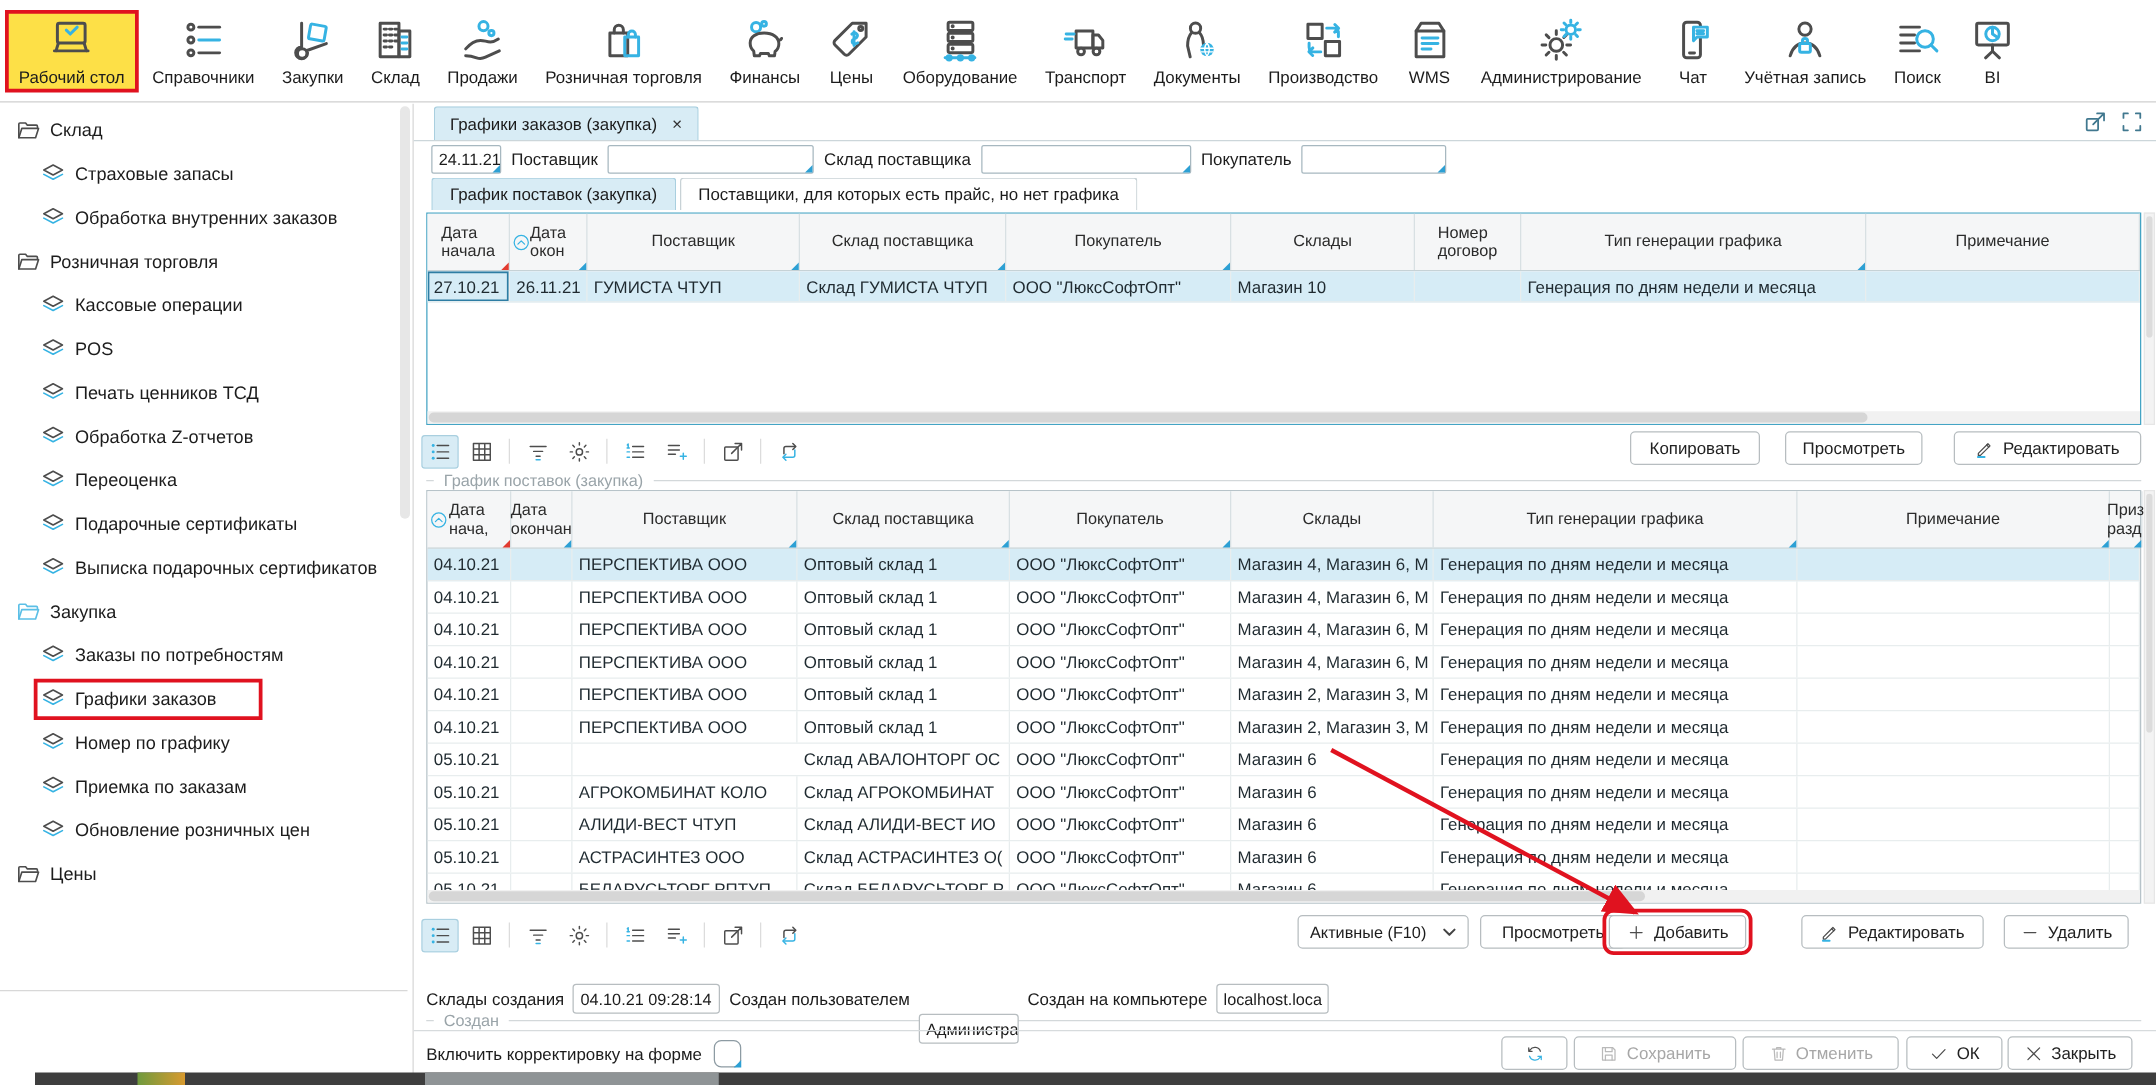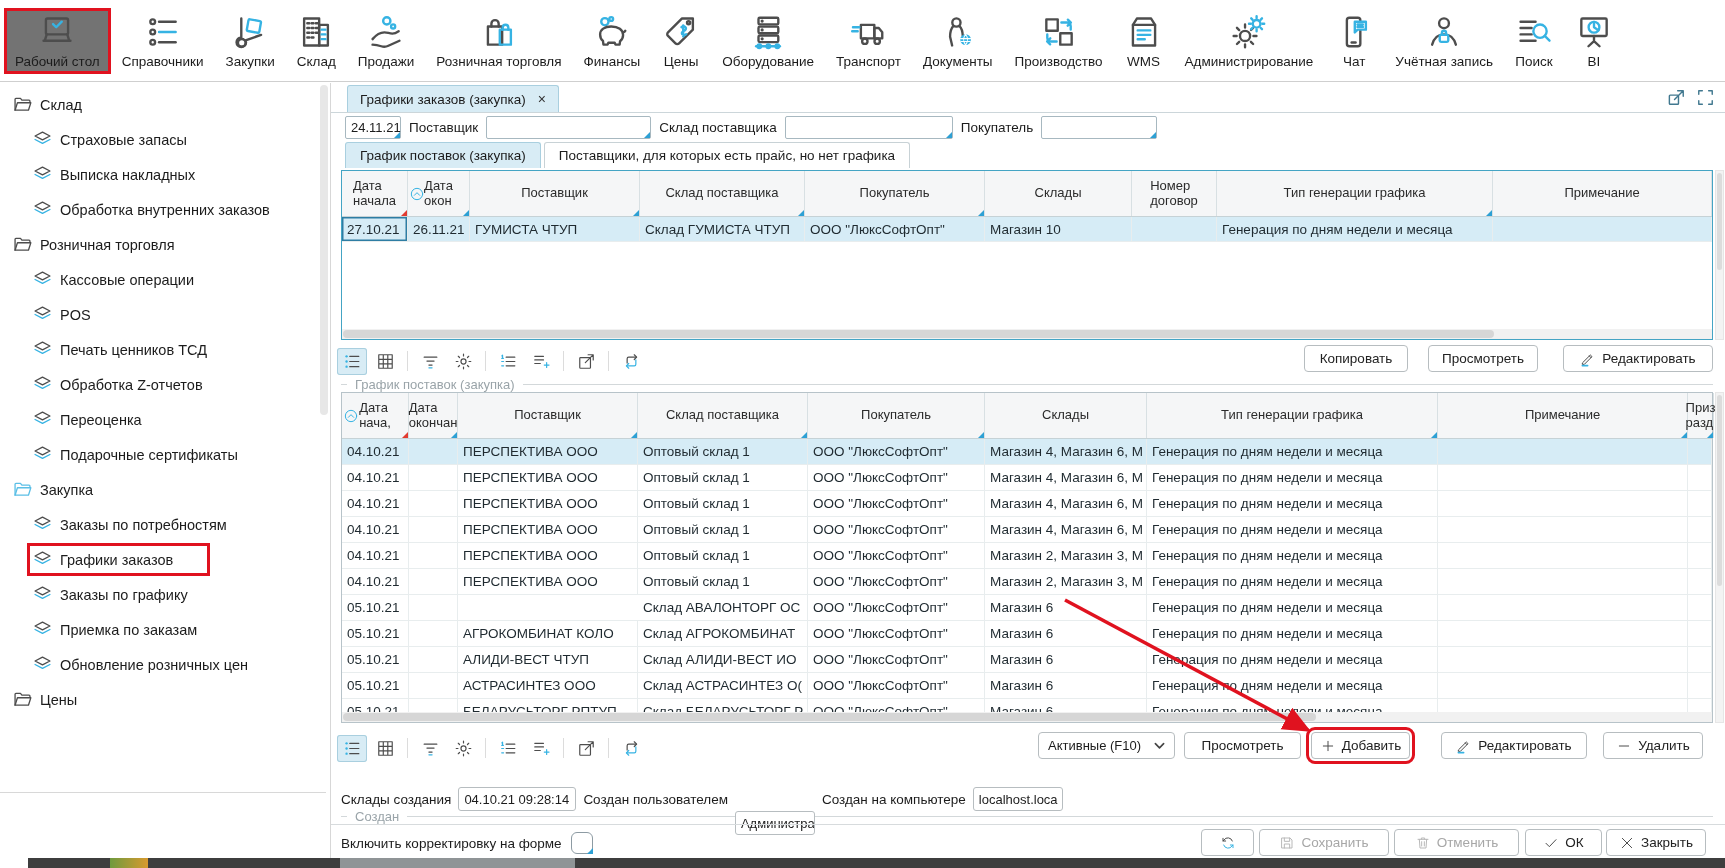--- a/index.html
+++ b/index.html
@@ -7,21 +7,21 @@
        font-family:"Liberation Sans",sans-serif;color:#1c1c1c;}
   svg.ico{fill:none;stroke:#4d4d4d;stroke-width:1.5;stroke-linecap:round;stroke-linejoin:round;}
   svg.ico .c{stroke:#36b3e3;}
   svg.ico.folder-open path{stroke:#5bbfe6;}
   
   .topnav{position:absolute;left:0;top:0;width:1725px;height:82px;box-sizing:border-box;
           border-bottom:1px solid #cfcfcf;display:flex;align-items:center;padding:0 6px;gap:4px;}
   .nav-item{display:flex;flex-direction:column;align-items:center;justify-content:center;
             padding:3px 9px;gap:3px;font-size:13.5px;white-space:nowrap;cursor:default;}
   .nav-item svg{width:38px;height:38px;}
-  .nav-item.active{background:#737373;}
+  .nav-item.active{background:#fde047;}
   .nav-item.annotated{outline:3px solid #e0121f;outline-offset:-1px;}
   
   .sidebar{position:absolute;left:0;top:83px;width:330px;bottom:11px;background:#fff;}
   .tree{padding-top:4px;}
   .tree-row{height:35px;display:flex;align-items:center;font-size:14.5px;padding-left:10px;}
   .tree-row.child{padding-left:30px;}
   .tree-inner{display:inline-flex;align-items:center;gap:7px;padding:3px 4px 3px 2px;}
   .tree-inner svg{width:21px;height:21px;flex:none;}
   .tree-inner.annotated{outline:3px solid #e0121f;padding-right:34px;}
   .sidebar-divider{position:absolute;left:0;right:4px;top:709px;border-top:1px solid #d8d8d8;}
@@ -290,29 +290,20 @@
           </svg>
           <span>Страховые запасы</span>
         </span>
       </div>
       <div class="tree-row child">
         <span class="tree-inner">
           <svg class="ico " viewBox="0 0 24 24">
             <path d="M12 3.5L20.5 8 12 12.5 3.5 8z"></path>
             <path d="M3.5 12l8.5 4.5L20.5 12" class="c"></path>
           </svg>
-          <span>Выписка накладных</span>
-        </span>
-      </div>
-      <div class="tree-row child">
-        <span class="tree-inner">
-          <svg class="ico " viewBox="0 0 24 24">
-            <path d="M12 3.5L20.5 8 12 12.5 3.5 8z"></path>
-            <path d="M3.5 12l8.5 4.5L20.5 12" class="c"></path>
-          </svg>
           <span>Обработка внутренних заказов</span>
         </span>
       </div>
       <div class="tree-row">
         <span class="tree-inner">
           <svg class="ico " viewBox="0 0 24 24">
             <path d="M3.5 18.5V6a1 1 0 0 1 1-1h5.2l1.6 2h8.2a1 1 0 0 1 1 1v1"></path>
             <path d="M3.5 18.5L6.2 10h15.3l-2.7 8.5z"></path>
           </svg>
           <span>Розничная торговля</span>
@@ -363,20 +354,29 @@
           <span>Переоценка</span>
         </span>
       </div>
       <div class="tree-row child">
         <span class="tree-inner">
           <svg class="ico " viewBox="0 0 24 24">
             <path d="M12 3.5L20.5 8 12 12.5 3.5 8z"></path>
             <path d="M3.5 12l8.5 4.5L20.5 12" class="c"></path>
           </svg>
           <span>Подарочные сертификаты</span>
+        </span>
+      </div>
+      <div class="tree-row child">
+        <span class="tree-inner">
+          <svg class="ico " viewBox="0 0 24 24">
+            <path d="M12 3.5L20.5 8 12 12.5 3.5 8z"></path>
+            <path d="M3.5 12l8.5 4.5L20.5 12" class="c"></path>
+          </svg>
+          <span>Выписка подарочных сертификатов</span>
         </span>
       </div>
       <div class="tree-row">
         <span class="tree-inner">
           <svg class="ico folder-open" viewBox="0 0 24 24">
             <path d="M3.5 18.5V6a1 1 0 0 1 1-1h5.2l1.6 2h8.2a1 1 0 0 1 1 1v1"></path>
             <path d="M3.5 18.5L6.2 10h15.3l-2.7 8.5z"></path>
           </svg>
           <span>Закупка</span>
         </span>
@@ -398,21 +398,21 @@
           </svg>
           <span>Графики заказов</span>
         </span>
       </div>
       <div class="tree-row child">
         <span class="tree-inner">
           <svg class="ico " viewBox="0 0 24 24">
             <path d="M12 3.5L20.5 8 12 12.5 3.5 8z"></path>
             <path d="M3.5 12l8.5 4.5L20.5 12" class="c"></path>
           </svg>
-          <span>Заказы по графику</span>
+          <span>Номер по графику</span>
         </span>
       </div>
       <div class="tree-row child">
         <span class="tree-inner">
           <svg class="ico " viewBox="0 0 24 24">
             <path d="M12 3.5L20.5 8 12 12.5 3.5 8z"></path>
             <path d="M3.5 12l8.5 4.5L20.5 12" class="c"></path>
           </svg>
           <span>Приемка по заказам</span>
         </span>
@@ -816,21 +816,21 @@
     </div>
     <div class="sel" style="left: 707px; top: 649px; width: 137px;">
       <span>Активные (F10)</span>
     <svg class="chev" viewBox="0 0 12 8">
         <path d="M1.5 1.5L6 6l4.5-4.5"></path>
       </svg>
     </div>
     <div class="btn" style="left: 853px; top: 649px; width: 117px;">
       <span>Просмотреть</span>
     </div>
-    <div class="btn annotated" style="left: 980px; top: 649px; width: 99px; align-items: center;">
+    <div class="btn annotated" style="left: 956px; top: 649px; width: 110px; align-items: center;">
       <svg class="ico " viewBox="0 0 24 24">
         <path d="M12 5v14M5 12h14"></path>
       </svg>
       <span>Добавить</span>
     </div>
     <div class="btn" style="left: 1110px; top: 649px; width: 146px;">
       <svg class="ico " viewBox="0 0 24 24">
         <path d="M4 17.5L15.5 6l2.5 2.5L6.5 20H4z"></path>
         <path d="M14 7.5l2.5 2.5"></path>
         <path d="M3.5 22h8" class="c" stroke-width="2.4"></path>

